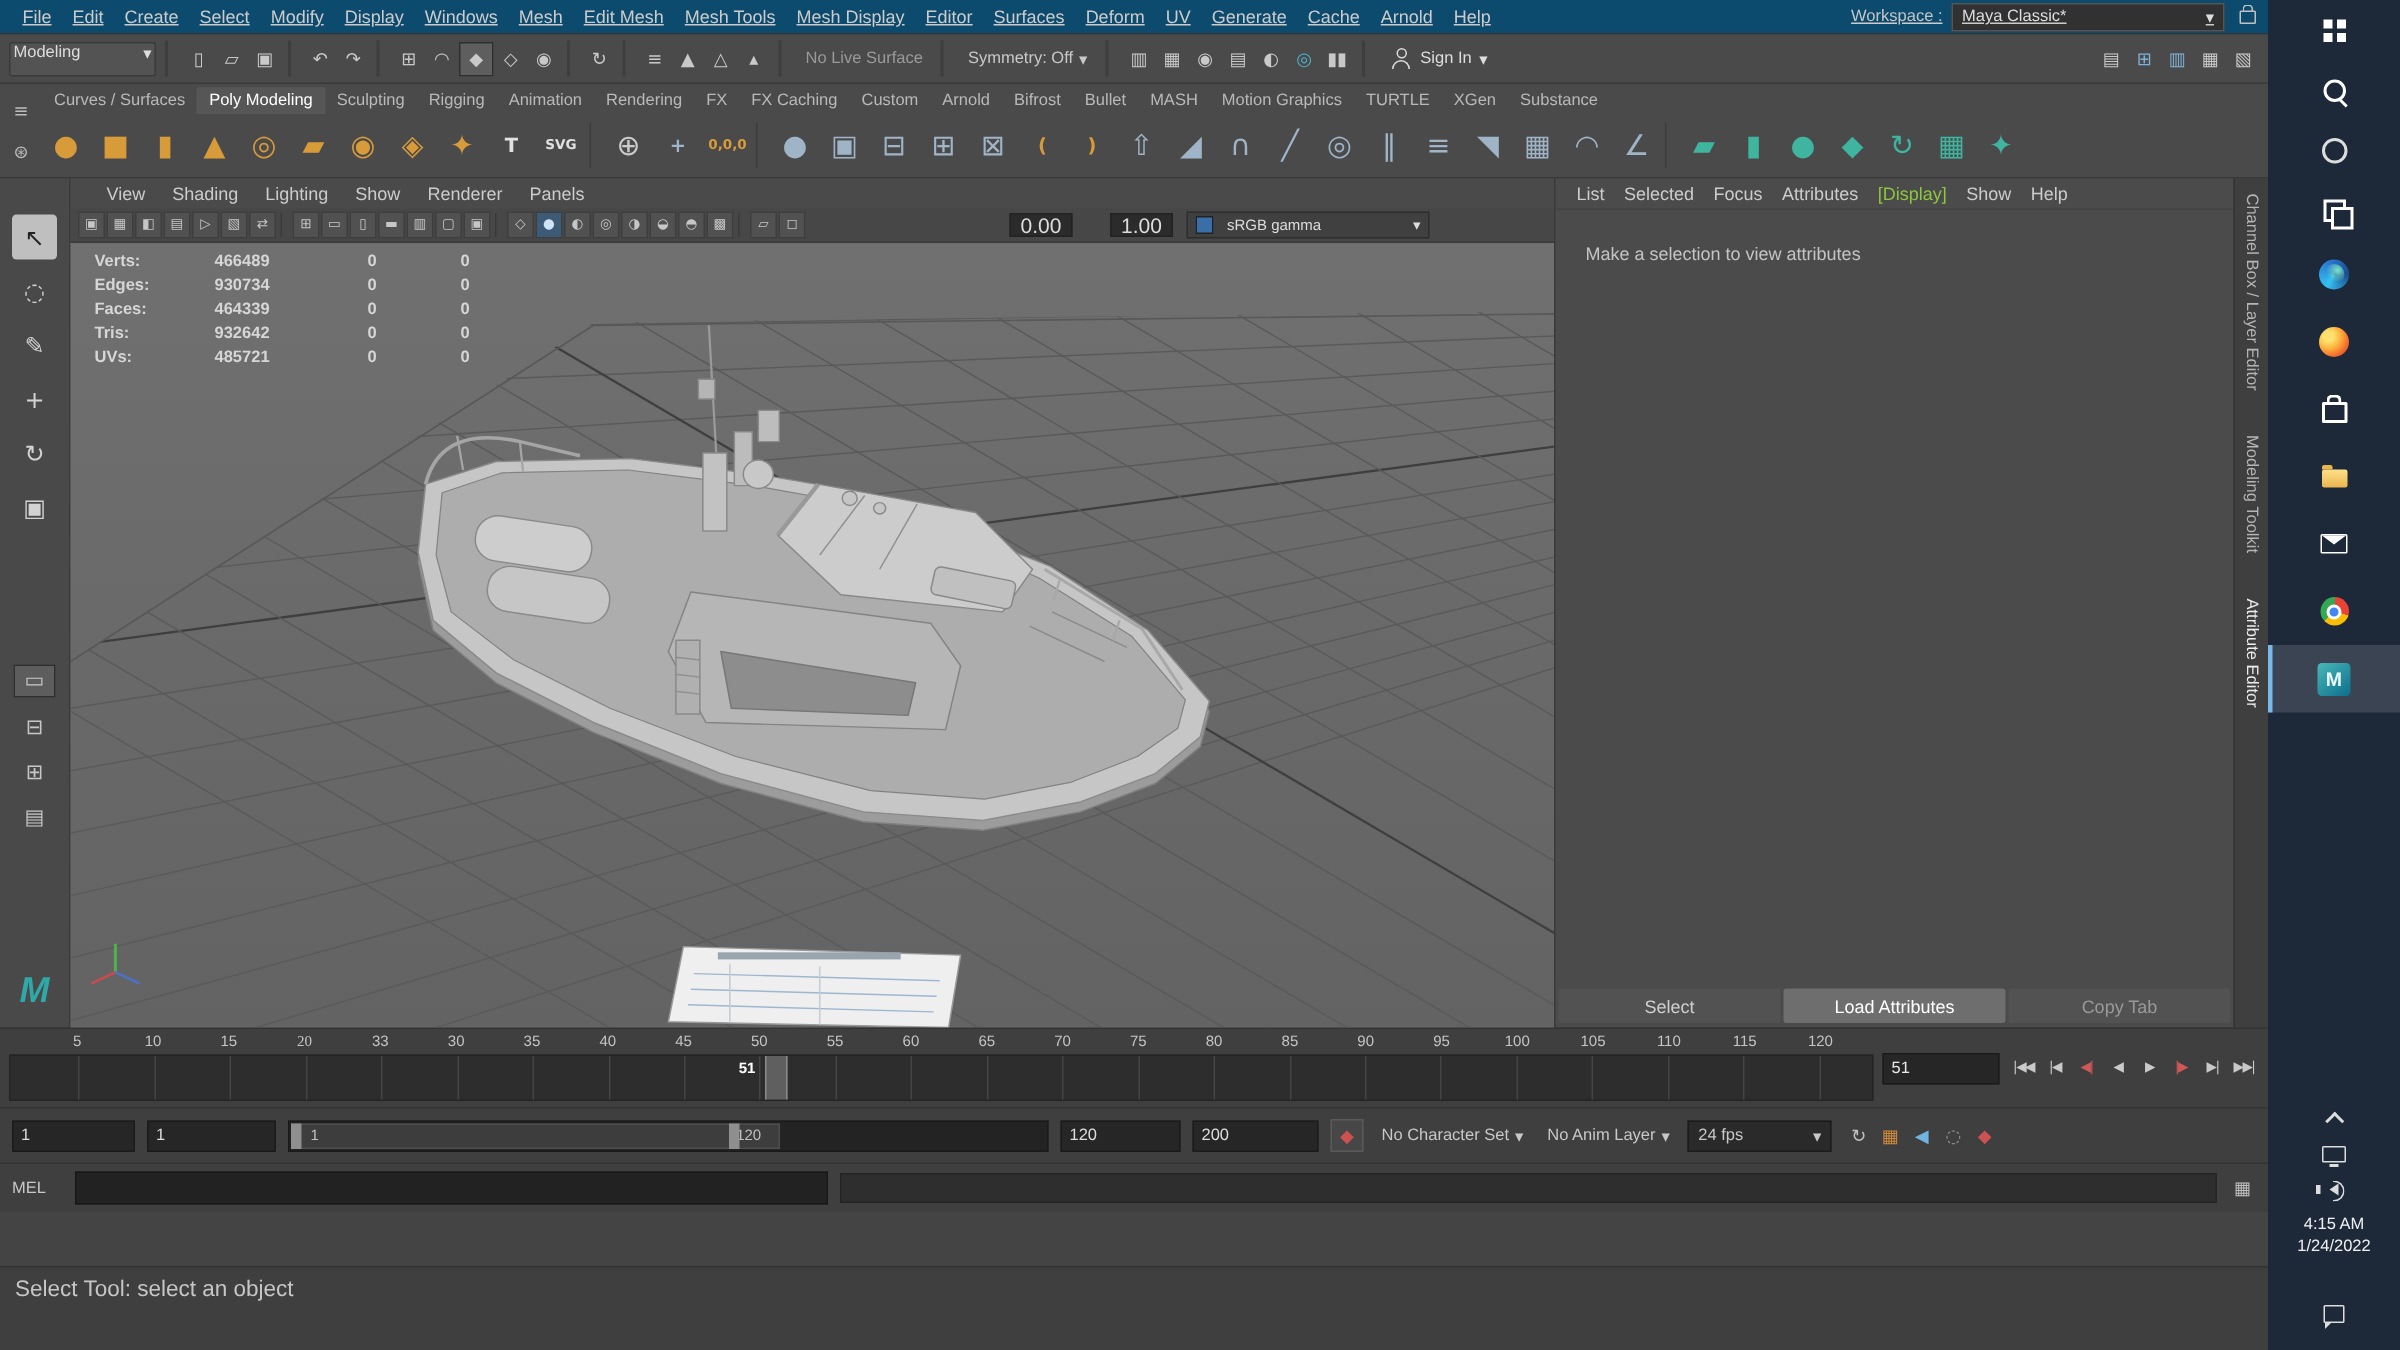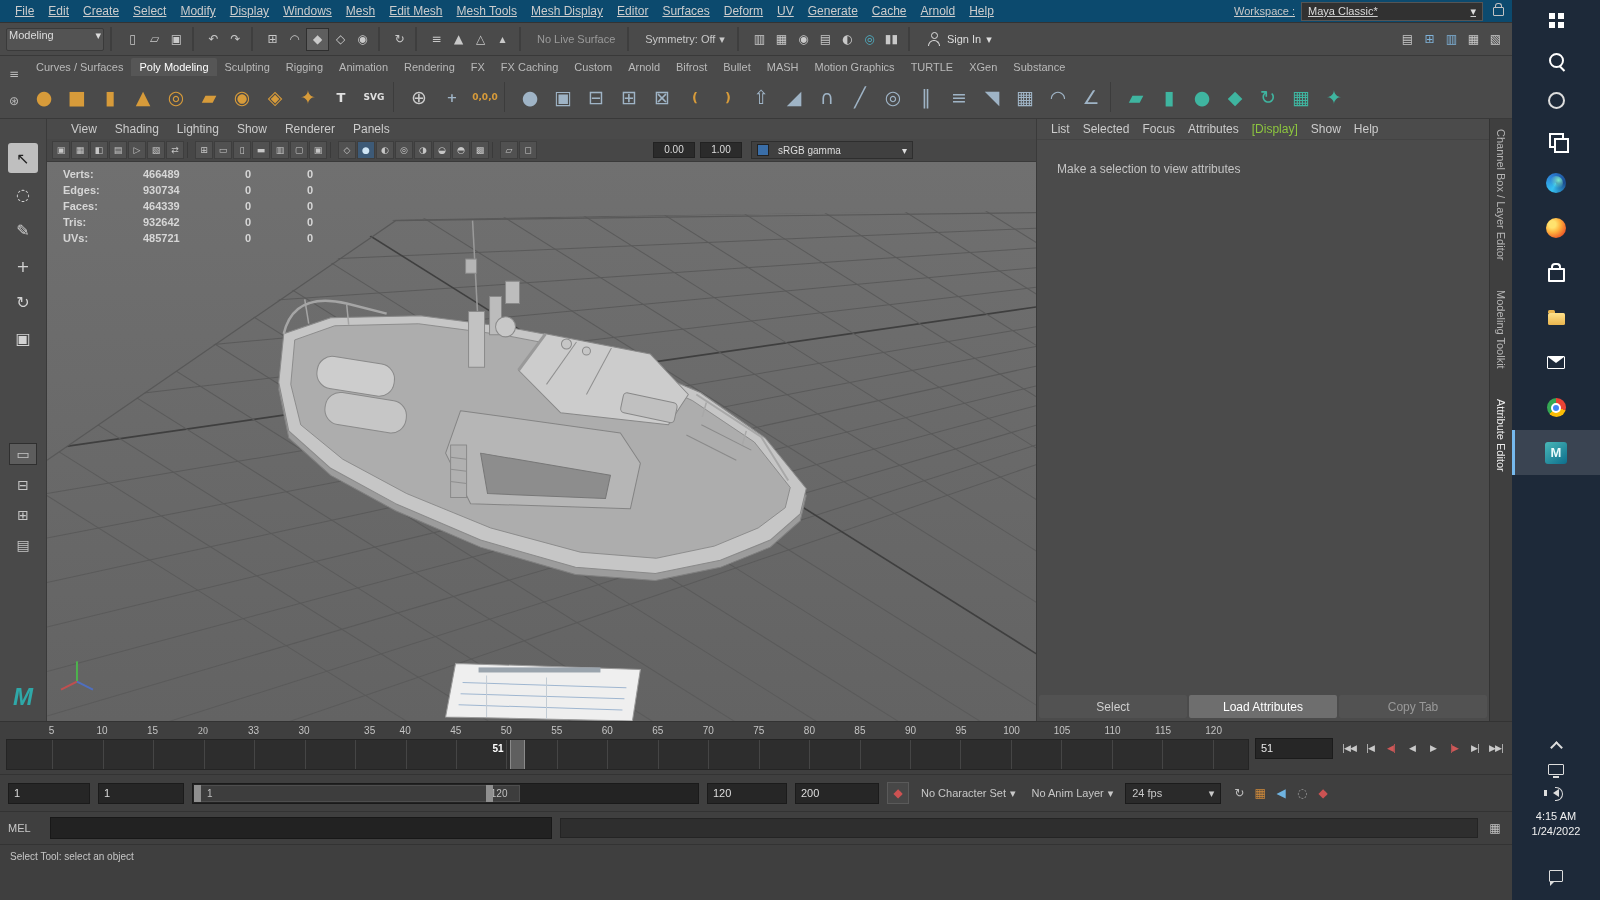--- a/index.html
+++ b/index.html
@@ -61,21 +61,21 @@
   .maya-logo{margin-top:auto;margin-bottom:10px;color:#2fa8a8;font-size:24px;font-weight:bold;font-style:italic;}
 
   
   .vp-panel{flex:1;display:flex;flex-direction:column;background:#4a4a4a;min-width:0;}
   .vp-menus{height:20px;display:flex;align-items:center;gap:2px;font-size:12px;color:#ccc;padding-left:16px;}
   .vp-menu{padding:2px 8px;}
   .vp-toolbar{height:22px;background:#474747;display:flex;align-items:center;gap:1px;padding:0 5px;border-bottom:1px solid #3a3a3a;}
   .vpt-icon{width:16px;height:16px;display:flex;align-items:center;justify-content:center;font-size:9px;color:#c6c6c6;border:1px solid #3e3e3e;background:#515151;font-family:"DejaVu Sans",sans-serif;}
   .vpt-icon.active{background:#3d5a77;color:#cfe5f5;}
   .vpt-sep{width:4px;height:16px;border-left:1px solid #3a3a3a;margin:0 2px;}
-  .vpt-field{width:40px;height:14px;background:#2b2b2b;color:#ddd;font-size:10px;text-align:center;border:1px solid #222;margin-left:4px;line-height:14px;}
+  .vpt-field{width:40px;height:14px;background:#2b2b2b;color:#ddd;font-size:14px;text-align:center;border:1px solid #222;margin-left:24px;line-height:14px;}
   .vpt-dd{width:150px;height:16px;background:#404040;border:1px solid #2e2e2e;display:flex;align-items:center;gap:5px;padding:0 5px;font-size:10px;color:#ddd;margin-left:8px;justify-content:space-between;}
   .vpt-swatch{width:10px;height:10px;background:#3a6ea8;border:1px solid #222;}
   .vpt-spacer{width:110px;}
   .viewport{flex:1;position:relative;background:linear-gradient(#707070,#636363);overflow:hidden;}
   .viewport svg{position:absolute;inset:0;width:100%;height:100%;}
   .hud{position:absolute;top:6px;left:16px;display:grid;grid-template-columns:80px 74px 62px 62px;row-gap:4px;font-size:11px;font-weight:bold;color:#d6d6d6;}
   .hud .c2,.hud .c3{text-align:center;}
 
   
   .ae{width:452px;background:#4b4b4b;border-left:1px solid #3a3a3a;display:flex;flex-direction:column;}
@@ -117,21 +117,21 @@
   .fps-dd{width:82px;height:19px;background:#2a2a2a;border:1px solid #1b1b1b;display:flex;align-items:center;justify-content:space-between;padding:0 6px;}
   .rb-icon{width:20px;height:20px;display:flex;align-items:center;justify-content:center;font-size:12px;font-family:"DejaVu Sans",sans-serif;color:#c0c0c0;}
   .rb-icon.boxed{border:1px solid #5a5a5a;background:#474747;}
 
   
   .cmdline{height:28px;background:#3f3f3f;display:flex;align-items:center;gap:8px;padding:2px 8px;border-top:1px solid #333;}
   .mel-label{width:34px;font-size:11px;color:#c8c8c8;}
   .mel-input{width:496px;height:18px;background:#222;border:1px solid #181818;color:#ddd;font-size:11px;font-family:"Liberation Mono",monospace;}
   .mel-result{flex:1;height:18px;background:#2e2e2e;border:1px solid #242424;}
   .cmd-icon{width:18px;height:18px;display:flex;align-items:center;justify-content:center;color:#c0c0c0;font-size:12px;font-family:"DejaVu Sans",sans-serif;}
-  .helpline{height:43px;background:#3f3f3f;padding:6px 10px;font-size:10px;color:#c6c6c6;border-top:1px solid #333;}
+  .helpline{height:43px;background:#3f3f3f;padding:6px 10px;font-size:15px;color:#c6c6c6;border-top:1px solid #333;margin-top:36px;}
 
   
   .taskbar{width:88px;background:#1d2939;display:flex;flex-direction:column;align-items:center;color:#eee;}
   .tb-btn{width:88px;height:40px;display:flex;align-items:center;justify-content:center;position:relative;flex:0 0 auto;}
   .tb-btn.app{height:45px;}
   .tb-btn.active{background:rgba(255,255,255,.13);box-shadow:inset 3px 0 0 #76b9ed;}
   .ic{position:relative;display:block;}
   .ic-start{width:6px;height:6px;background:#fff;box-shadow:9px 0 0 #fff,0 9px 0 #fff,9px 9px 0 #fff;margin:0 9px 9px 0;}
   .ic-search{width:11px;height:11px;border:2px solid #fff;border-radius:50%;}
   .ic-search::after{content:"";position:absolute;width:2px;height:7px;background:#fff;left:10px;top:10px;transform:rotate(-45deg);}
@@ -549,21 +549,21 @@
 
     <div class="timeline">
       <div class="tl-area">
         <div>
             <div class="tl-num" style="left: 3.65854%;">5</div>
             <div class="tl-num" style="left: 7.72358%;">10</div>
             <div class="tl-num" style="left: 11.7886%;">15</div>
             <div class="tl-num" style="left: 15.8537%; font-family: Liberation Serif, serif;">20</div>
             <div class="tl-num" style="left: 19.9187%;">33</div>
             <div class="tl-num" style="left: 23.9837%;">30</div>
-            <div class="tl-num" style="left: 28.0488%; margin-left: 15px;">35</div>
+            <div class="tl-num" style="left: 28.0488%;">35</div>
             <div class="tl-num" style="left: 32.1138%;">40</div>
             <div class="tl-num" style="left: 36.1789%;">45</div>
             <div class="tl-num" style="left: 40.2439%;">50</div>
             <div class="tl-num" style="left: 44.3089%;">55</div>
             <div class="tl-num" style="left: 48.374%;">60</div>
             <div class="tl-num" style="left: 52.439%;">65</div>
             <div class="tl-num" style="left: 56.5041%;">70</div>
             <div class="tl-num" style="left: 60.5691%;">75</div>
             <div class="tl-num" style="left: 64.6341%;">80</div>
             <div class="tl-num" style="left: 68.6992%;">85</div>

